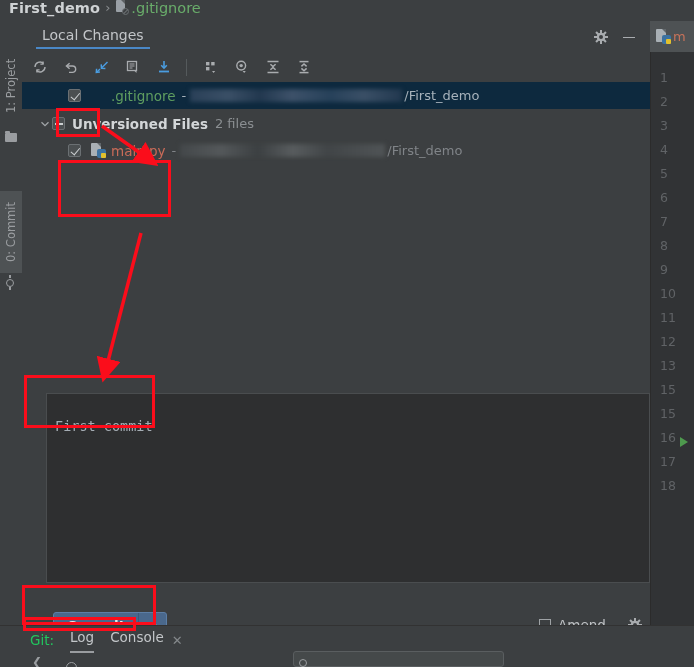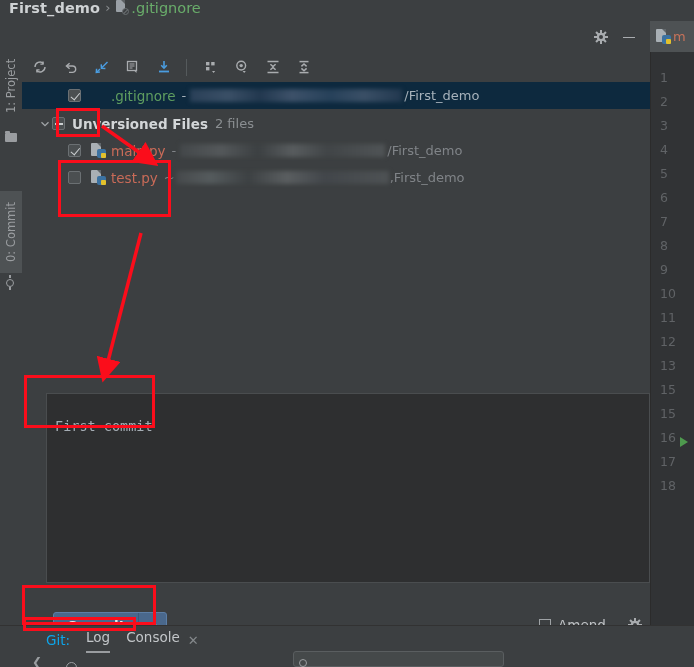--- a/index.html
+++ b/index.html
@@ -263,21 +263,21 @@
     border-left:8px solid #4e9a4e; border-top:5px solid transparent; border-bottom:5px solid transparent;
   }
   #gutter-divider { position:absolute; left:0; top:31px; width:1px; height:573px; background:#2b2b2b; }
 
   
   #gitbar {
     position:absolute; left:0; top:625px; width:694px; height:28px;
     background:#3c3f41; display:flex; align-items:center;
     border-top:1px solid #323232;
   }
-  #gitbar .glabel { margin-left:46px; color:#0ea5e9; font-size:13.5px; }
+  #gitbar .glabel { margin-left:30px; color:#22c55e; font-size:13.5px; }
   #gitbar .gtab { margin-left:16px; color:#c3c6c9; font-size:13.5px; position:relative; padding-bottom:6px;}
   #gitbar .gtab.active .u { position:absolute; left:0; right:0; bottom:-2px; height:2px; background:#9a9da0; }
   #gitbar .gclose { margin-left:8px; color:#84888b; font-size:13px; }
 
   #bottomstrip {
     position:absolute; left:0; top:653px; width:694px; height:14px;
     background:#3c3f41;
   }
   #bs-left-ico { position:absolute; left:32px; top:2px; color:#9a9da0; font-size:12px;}
   #bs-circle { position:absolute; left:66px; top:9px; width:11px; height:11px;
@@ -321,20 +321,24 @@
       <span>0: Commit</span>
     </div>
     <div class="stripe-ico" id="ico-commit">
         <div class="c"></div>
       </div>
   </div>
 
   <div id="commit-panel">
 
     <div id="tabbar">
+      <div id="tab-local">
+        <span>Local Changes</span>
+        <span class="underline"></span>
+      </div>
       <div id="tab-actions">
         <span class="gear">
           <span class="ring"></span>
           <span class="t" style="left:6px;top:0;width:2px;height:14px;"></span>
           <span class="t" style="left:0;top:6px;width:14px;height:2px;"></span>
           <span class="t" style="left:6px;top:0;width:2px;height:14px;transform:rotate(45deg);"></span>
           <span class="t" style="left:6px;top:0;width:2px;height:14px;transform:rotate(-45deg);"></span>
           <span class="ring" style="background:#3c3f41;"></span>
         </span>
         <span class="minimize"></span>
@@ -441,33 +445,20 @@
             <span class="pg"></span>
             <span class="snake-b"></span>
             <span class="snake-y"></span>
           </span>
         <span class="file-name red">main.py</span>
         <span class="file-path">-</span>
         <span class="blurbox" style="width:205px;background:linear-gradient(90deg,#44484a,#54585a 20%,#3c4042 38%,#585c5e 55%,#414547 72%,#505456);filter:blur(2.2px);"></span>
         <span class="file-path" style="margin-left:2px;">/First_demo</span>
       </div>
 
-      <div class="row">
-        <span style="width:30px;flex:none;"></span>
-        <span class="cb" style="margin-left:16px;"></span>
-        <span class="py-icon">
-            <span class="pg"></span>
-            <span class="snake-b"></span>
-            <span class="snake-y"></span>
-          </span>
-        <span class="file-name red">test.py</span>
-        <span class="file-path">~</span>
-        <span class="blurbox" style="width:213px;background:linear-gradient(90deg,#46494b,#555b5d 16%,#3d4143 34%,#5a5e60 52%,#42464a 70%,#4e5254);filter:blur(2.2px);margin-left:1px;"></span>
-        <span class="file-path" style="margin-left:1px;">,First_demo</span>
-      </div>
     </div>
 
     <div id="msg-area">
       <div id="msg-text">First commit</div>
     </div>
 
 
     <div id="commit-btn">
       <span class="lbl">Comm<u>i</u>t</span>
       <span class="split"></span>

